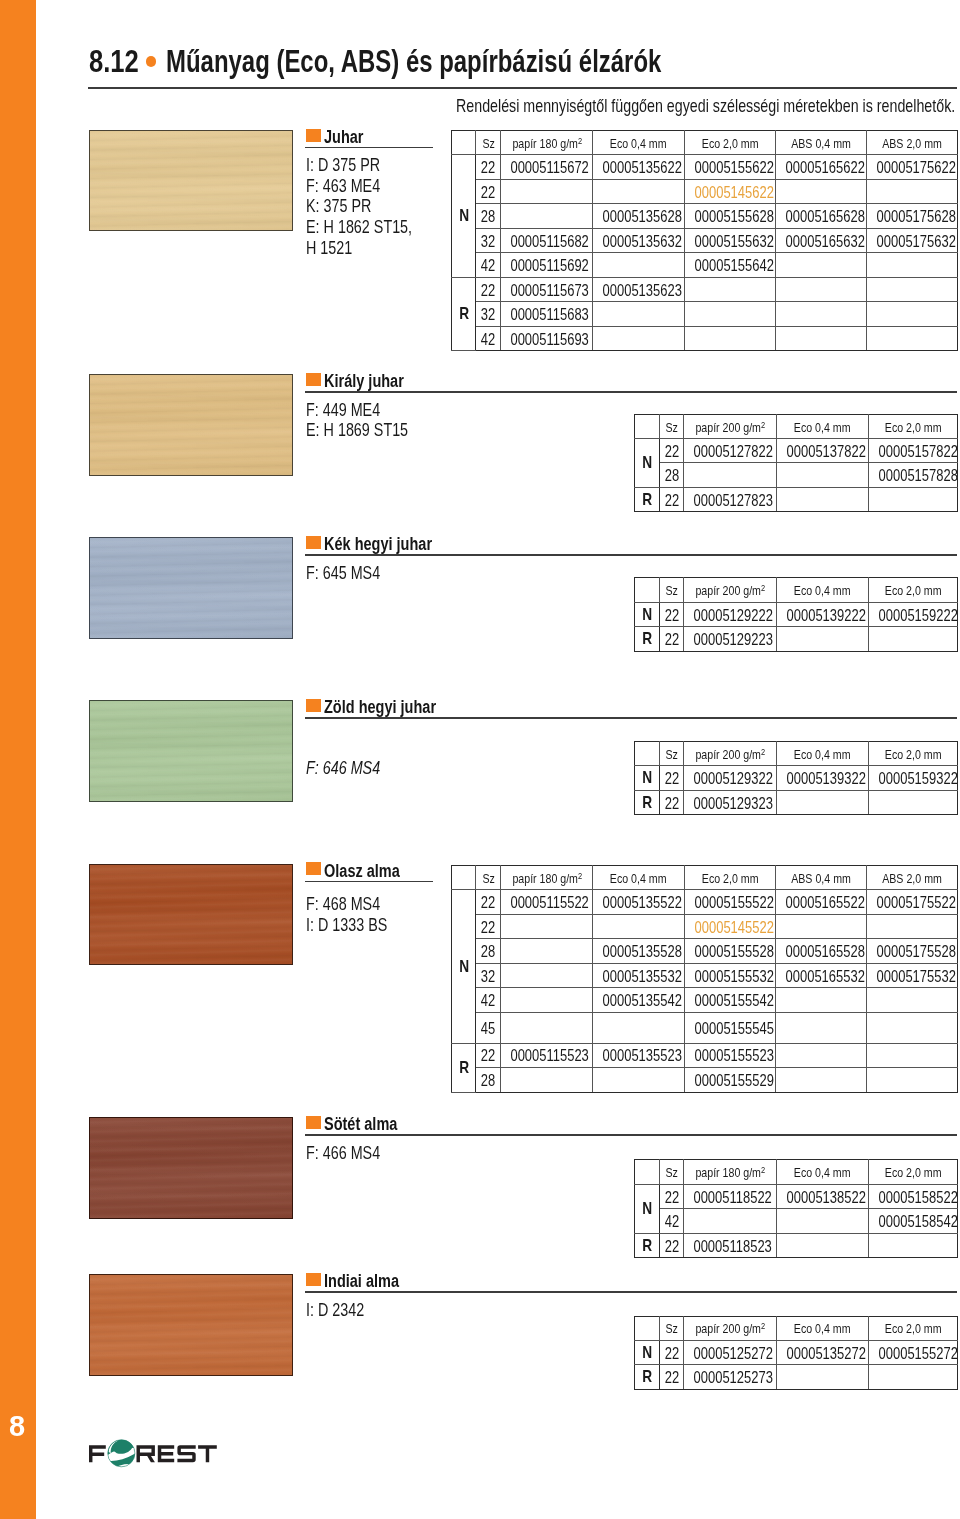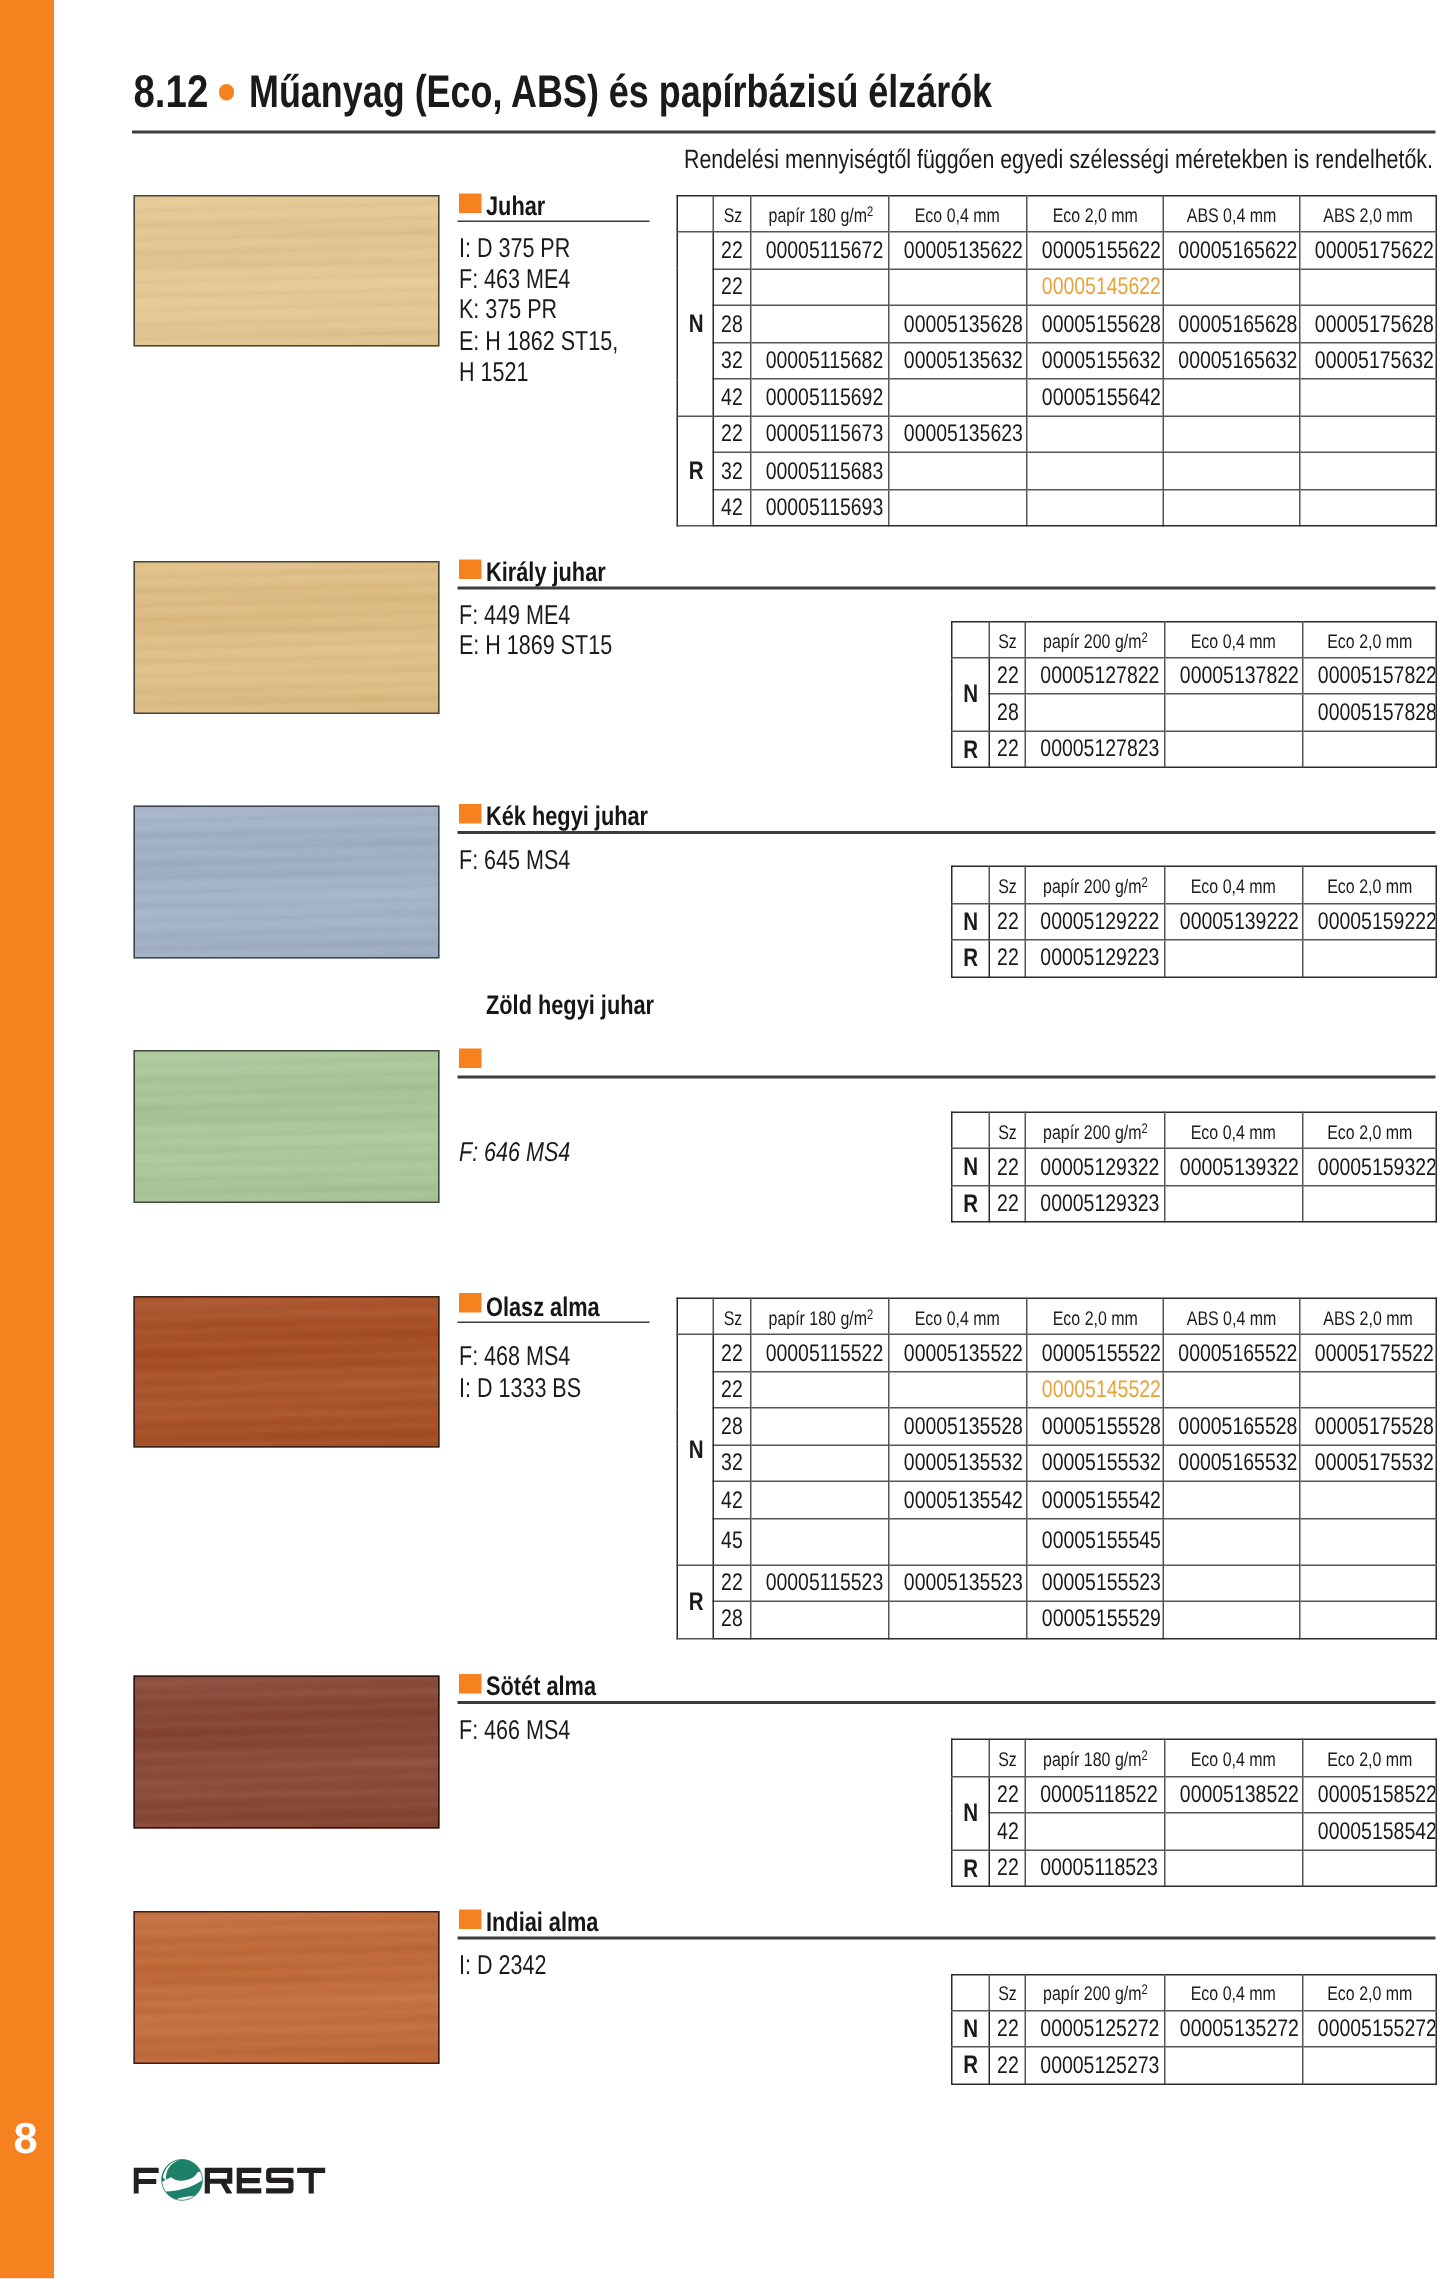--- a/index.html
+++ b/index.html
@@ -267,21 +267,21 @@
         <td class="sz"><span class="cx">22</span></td>
         <td class="num"><span class="cx">00005129223</span></td>
         <td class="num"><span class="cx"></span></td>
         <td class="num edge-r"><span class="cx"></span></td>
       </tr>
     </tbody>
   </table>
   <div class="swatch sw-maple-green" style="top:700.0px;"></div>
   <div class="sec">
     <div class="sec-sq" style="top:698.8px;"></div>
-    <div class="sec-name" style="top:661px;text-align:center;"><span class="cx">Zöld hegyi juhar</span></div>
+    <div class="sec-name" style="top:698.0px;text-align:center;"><span class="cx">Zöld hegyi juhar</span></div>
     <div class="sec-rule" style="top:717.1px;width:652.0px;"></div>
     <div class="sec-det" style="top:758px;font-style:italic;">
       <div class="dl"><span class="cx">F: 646 MS4</span></div>
     </div>
   </div>
   <table class="grid" style="left:633.8px;top:740.9px;width:323.4px;">
     <colgroup>
         <col style="width:25.4px">
         <col style="width:24.0px">
         <col style="width:92.7px">

